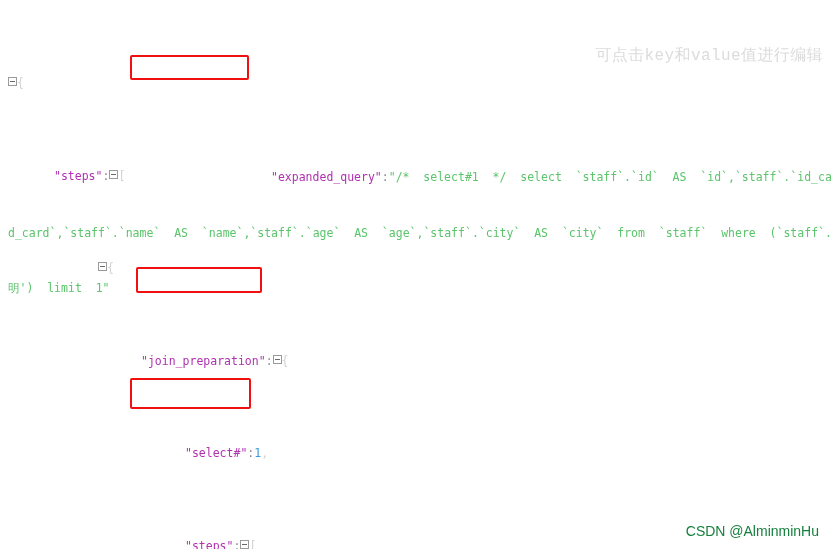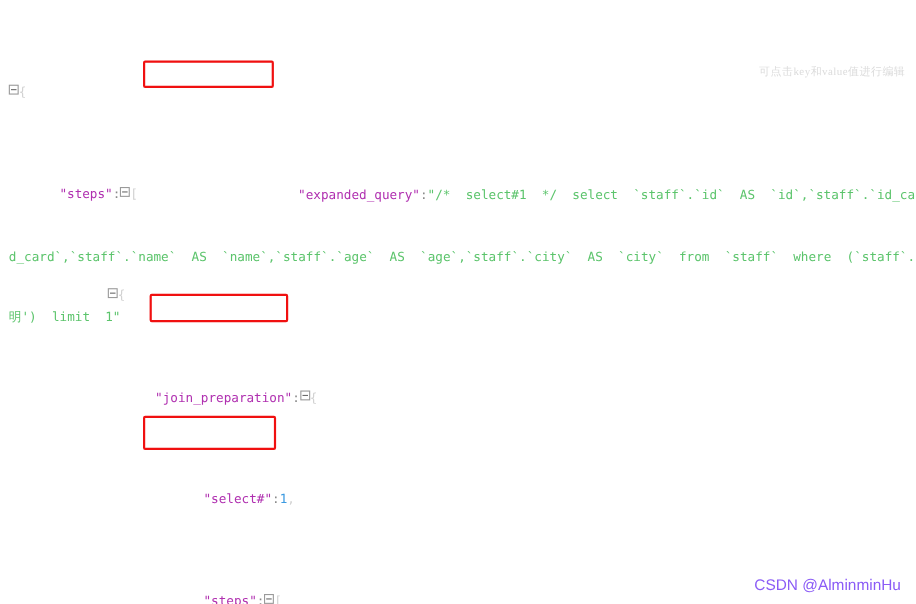--- a/index.html
+++ b/index.html
@@ -88,35 +88,35 @@
     border: 2.5px solid #f01010;
     border-radius: 2px;
     box-sizing: border-box;
     background: transparent;
     pointer-events: none;
   }
 
   #hint-note {
     position: absolute;
     right: 10px;
-    top: 58px;
-    font-family: Liberation Serif, serif;
-    font-size: 10px;
+    top: 45px;
+    font-family: Liberation Mono, monospace;
+    font-size: 16px;
     color: #dcdcdc;
     letter-spacing: 0.4px;
     white-space: nowrap;
   }
 
   #watermark {
     position: absolute;
     right: 14px;
     bottom: 10px;
     font-family: "Liberation Sans", sans-serif;
     font-size: 14px;
-    color: #8b5cf6;
+    color: #15803d;
     white-space: nowrap;
   }
 </style>
 </head>
 <body>
 
 <div id="json-viewer">
 
   
   <div class="line" style="padding-left:8px;"><span class="tog"></span><span class="punct">{</span></div>

